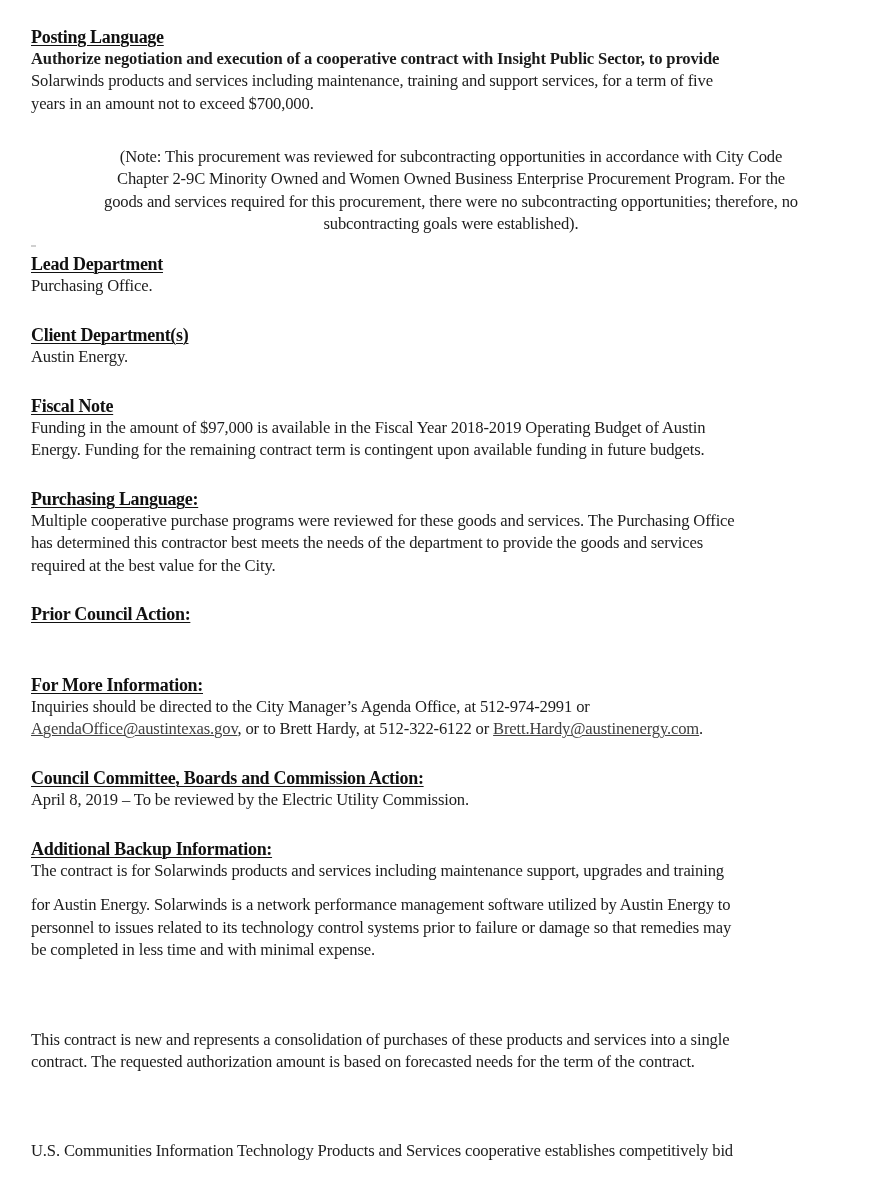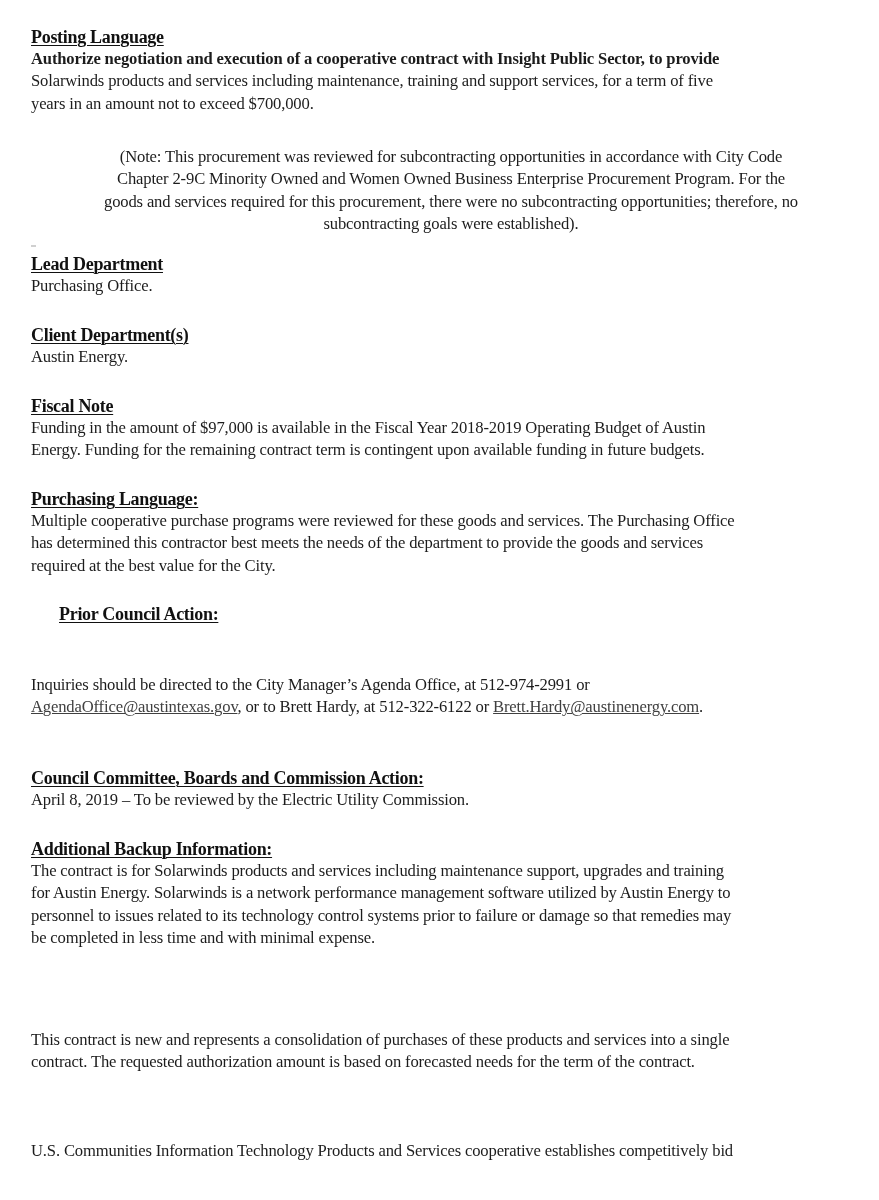--- a/index.html
+++ b/index.html
@@ -95,39 +95,40 @@
   </div>
 
   <div class="section" style="top:462px;">
     <div class="heading" style="display: block;">Purchasing Language:</div>
     <div class="line" style="display: block;">Multiple cooperative purchase programs were reviewed for these goods and services.  The Purchasing Office</div>
     <div class="line" style="display: block;">has determined this contractor best meets the needs of the department to provide the goods and services</div>
     <div class="line" style="display: block;">required at the best value for the City.</div>
   </div>
 
   <div class="section" style="top:577px;">
-    <div class="heading" style="display: block; margin-left: 28px;">Prior Council Action:</div>
+    <div class="heading" style="display: block;">Prior Council Action:</div>
   </div>
 
   <div class="section" style="top:648px;">
+    <div class="heading" style="display: block;">For More Information:</div>
     <div class="line" style="display: block;">Inquiries should be directed to the City Manager’s Agenda Office, at 512-974-2991 or</div>
     <div class="line" style="display: block;">
       <span class="link">AgendaOffice@austintexas.gov</span><span>, or to Brett Hardy, at 512-322-6122 or </span><span class="link">Brett.Hardy@austinenergy.com</span><span>.</span>
     </div>
   </div>
 
   <div class="section" style="top:741px;">
     <div class="heading" style="display: block;">Council Committee, Boards and Commission Action:</div>
     <div class="line" style="display: block;">April 8, 2019 – To be reviewed by the Electric Utility Commission.</div>
   </div>
 
   <div class="section" style="top:812px;">
     <div class="heading" style="display: block;">Additional Backup Information:</div>
     <div class="line" style="display: block; font-family: Liberation Serif, serif;">The contract is for Solarwinds products and services including maintenance support, upgrades and training</div>
-    <div class="line" style="display: block;">for Austin Energy. Solarwinds is a network performance management software utilized by Austin Energy to</div>
+    <div class="line" style="display: block; margin-top: 12px;">for Austin Energy. Solarwinds is a network performance management software utilized by Austin Energy to</div>
     <div class="line" style="display: block;">personnel to issues related to its technology control systems prior to failure or damage so that remedies may</div>
     <div class="line" style="display: block;">be completed in less time and with minimal expense.</div>
   </div>
 
   <div class="section" style="top:1003px;">
     <div class="line" style="display: block;">This contract is new and represents a consolidation of purchases of these products and services into a single</div>
     <div class="line" style="display: block;">contract.  The requested authorization amount is based on forecasted needs for the term of the contract.</div>
   </div>
 
   <div class="section" style="top:1114px;">

